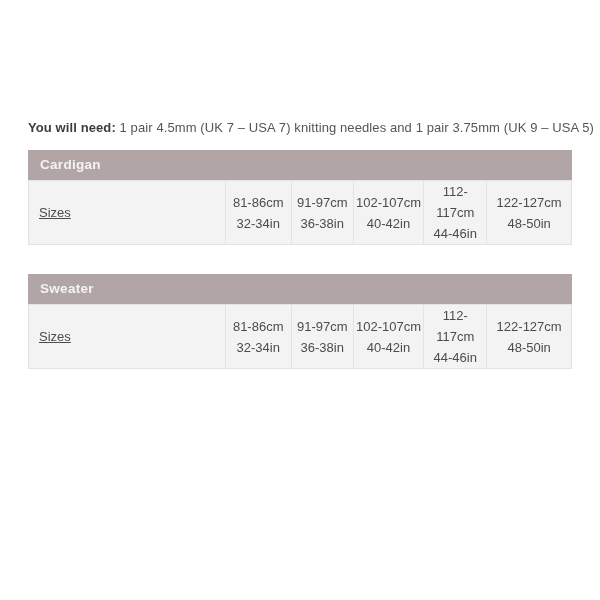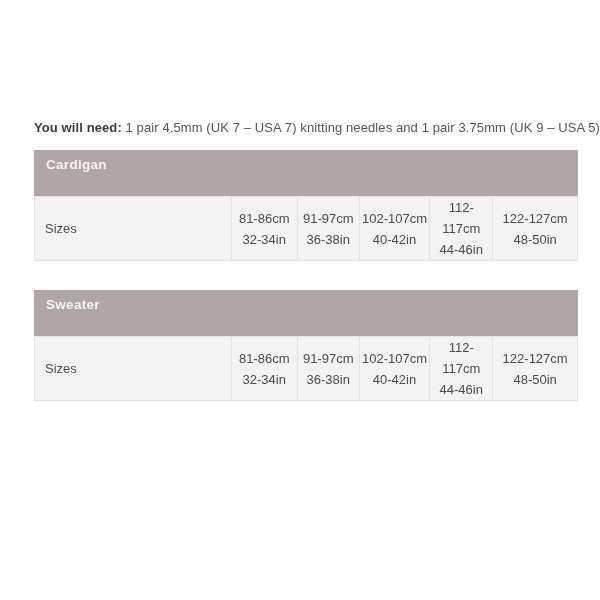--- a/index.html
+++ b/index.html
@@ -10,21 +10,20 @@
   body {
     width: 600px;
     height: 600px;
     overflow: hidden;
     font-family: "Liberation Sans", sans-serif;
     color: #4c4c4c;
   }
   .page {
     padding: 114px 28px 0 28px;
     box-sizing: border-box;
-    margin-left: 6px;
   }
   .intro {
     margin: 0;
     font-size: 13px;
     line-height: 28px;
     color: #565656;
     letter-spacing: 0.1px;
   }
   .intro .lead {
     font-weight: 700;
@@ -34,21 +33,21 @@
     white-space: nowrap;
   }
   .pattern-section {
     margin-top: 8px;
     width: 544px;
   }
   .pattern-section + .pattern-section {
     margin-top: 29px;
   }
   .section-bar {
-    height: 46px;
+    height: 30px;
     line-height: 30px;
     background: var(--accent, #b1a5a5);
     color: var(--accent-text, #f6f3f3);
     font-size: 13.5px;
     font-weight: 600;
     letter-spacing: 0.3px;
     padding: 0 12px;
     box-sizing: border-box;
   }
   table.size-table {
@@ -72,20 +71,21 @@
     line-height: 21px;
   }
   tr.data-row td {
     background: #ffffff;
     height: 32px;
     font-size: 13.5px;
   }
   td.label-cell {
     text-align: left !important;
     padding-left: 10px !important;
+    text-decoration: underline;
   }
   .size-line {
     line-height: 21px;
   }
 </style>
 </head>
 <body>
 
 <div class="page">
 

